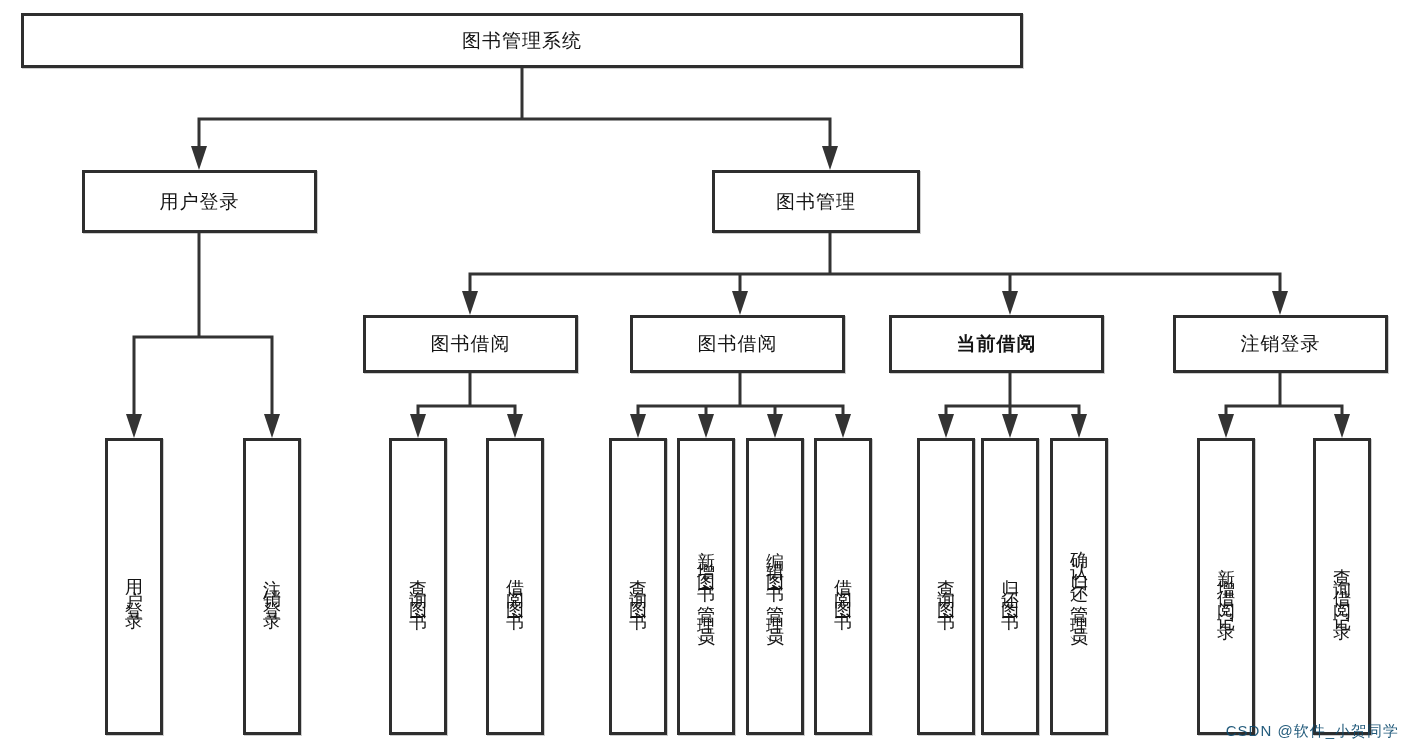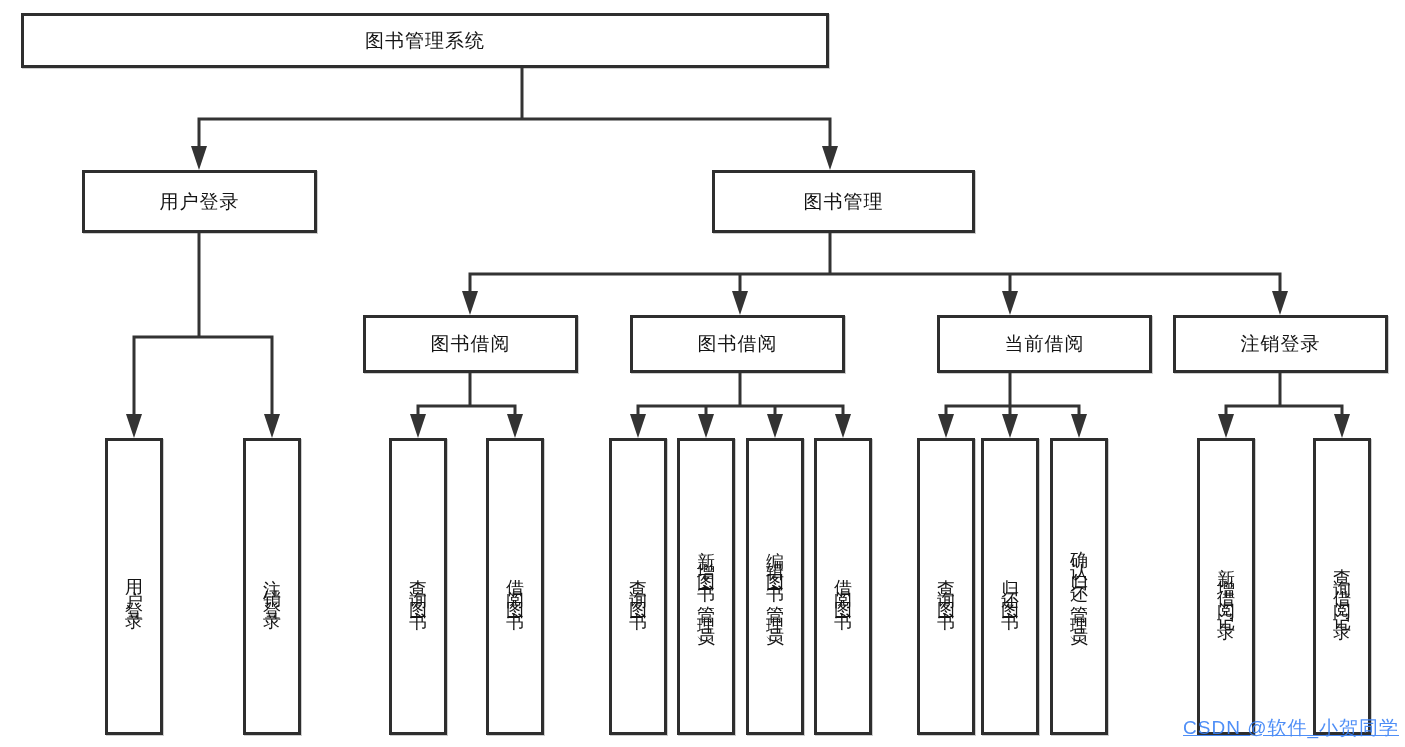--- a/index.html
+++ b/index.html
@@ -33,29 +33,29 @@
   }
   .leaf .v-label {
     writing-mode: vertical-rl;
     text-orientation: mixed;
     font-size: 18px;
     line-height: 1;
     letter-spacing: 11px;
     color: #141414;
   }
   
-  .n-root  { left: 21px;  top: 13px;  width: 808px; height: 55px; }
+  .n-root  { left: 21px;  top: 13px;  width: 1002px; height: 55px; }
   
   .n-l2a   { left: 82px;  top: 170px; width: 235px;  height: 63px; }
-  .n-l2b   { left: 712px; top: 170px; width: 263px;  height: 63px; }
+  .n-l2b   { left: 712px; top: 170px; width: 208px;  height: 63px; }
   
   .n-l3    { top: 315px; width: 215px; height: 58px; }
   .n-l3a   { left: 363px; }
   .n-l3b   { left: 630px; }
-  .n-l3c   { left: 937px; }
+  .n-l3c   { left: 889px; font-weight: bold; }
   .n-l3d   { left: 1173px; }
   
   .leaf    { top: 438px; width: 58px; height: 297px; }
   .lf-a1   { left: 105px; }
   .lf-a2   { left: 243px; }
   .lf-b1   { left: 389px; }
   .lf-b2   { left: 486px; }
   .lf-c1   { left: 609px; }
   .lf-c2   { left: 677px; }
   .lf-c3   { left: 746px; }
@@ -79,27 +79,26 @@
     fill: none;
   }
   #connector-layer polygon {
     fill: #333333;
     stroke: none;
   }
   .watermark {
     position: absolute;
     right: 6px;
     bottom: 6px;
-    font-size: 19px;
-    color: #3b82f6;
+    font-size: 15px;
+    color: #0c4a6e;
     letter-spacing: 1px;
     z-index: 5;
     opacity: 0.9;
     white-space: nowrap;
-    text-decoration: underline;
   }
 </style>
 </head>
 <body>
 
 <div id="canvas">
 
   <svg id="connector-layer" viewBox="0 0 1405 747" xmlns="http://www.w3.org/2000/svg">
 
     <g>

